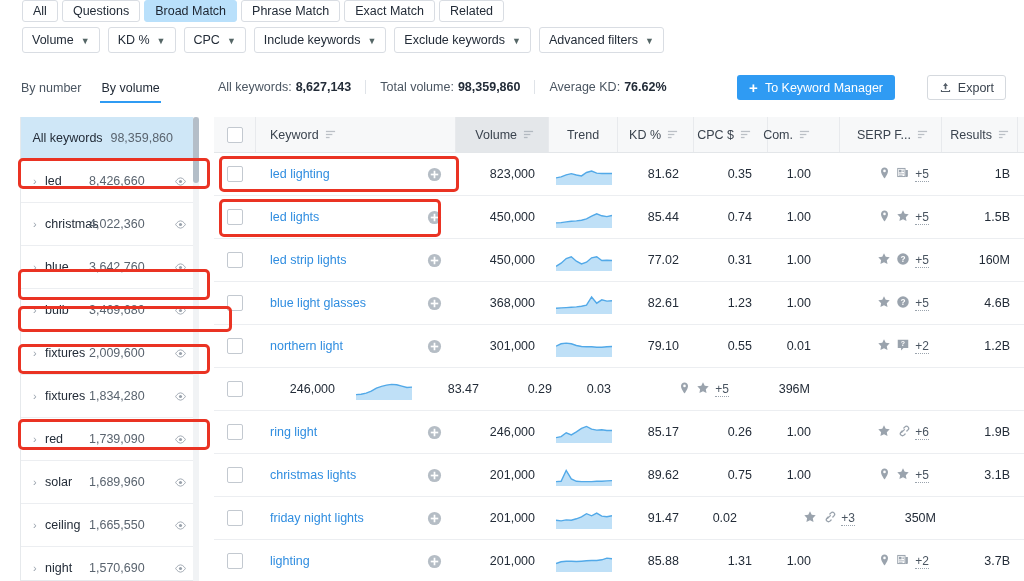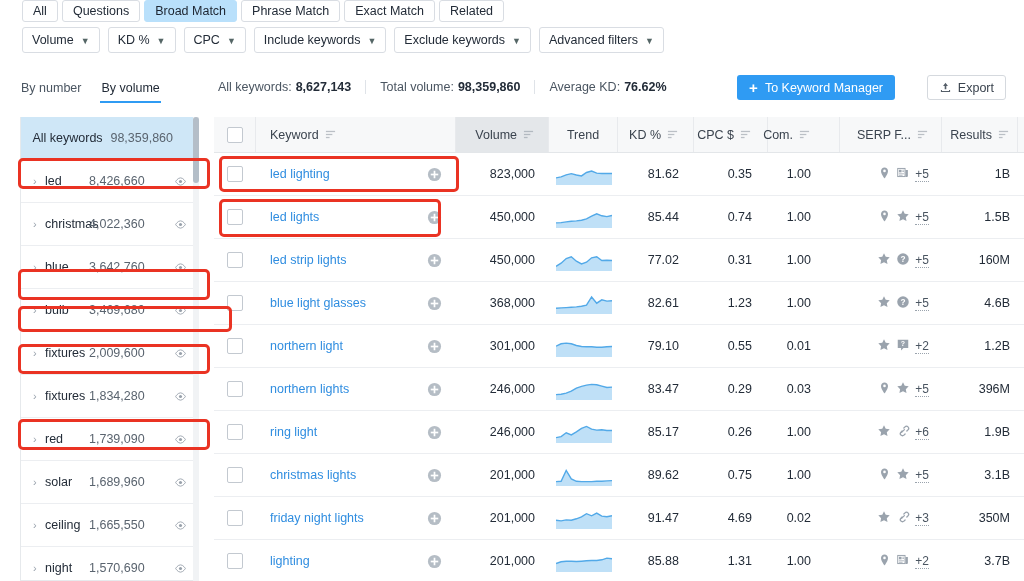--- a/index.html
+++ b/index.html
@@ -581,28 +581,20 @@
               <span class="plusn">+2</span>
             </span>
           </div>
           <div class="td c-res res">1.2B</div>
           <div class="td c-doc"></div>
         </div>
         <div class="trow">
           <div class="td c-check">
             <span class="chk"></span>
           </div>
-          <div class="td c-kw">
-            <span class="kwlink">northern lights</span>
-            <span class="kwadd"><svg width="15" height="15" viewBox="0 0 16 16">
-                <circle cx="8" cy="8" r="7" fill="#b5bdc5"></circle>
-                <rect x="7.1" y="4" width="1.8" height="8" fill="#fff"></rect>
-                <rect x="4" y="7.1" width="8" height="1.8" fill="#fff"></rect>
-              </svg></span>
-          </div>
           <div class="td c-vol vol">246,000</div>
           <div class="td c-trend">
             <svg width="56" height="22" viewBox="0 0 56 22">
               <path d="M0.0 16.6 L5.1 16.3 L10.2 15.2 L15.3 13.2 L20.4 10.1 L25.5 8.4 L30.5 7.1 L35.6 6.4 L40.7 6.7 L45.8 8.1 L50.9 9.5 L56.0 9.1 L56 22 L0 22 Z" fill="#bfe0f7"></path>
               <path d="M0.0 16.6 L5.1 16.3 L10.2 15.2 L15.3 13.2 L20.4 10.1 L25.5 8.4 L30.5 7.1 L35.6 6.4 L40.7 6.7 L45.8 8.1 L50.9 9.5 L56.0 9.1" fill="none" stroke="#52a9e8" stroke-width="1.4"></path>
             </svg>
           </div>
           <div class="td c-kd kd">83.47</div>
           <div class="td c-cpc cpc">0.29</div>
           <div class="td c-com com">0.03</div>
@@ -711,21 +703,20 @@
               </svg></span>
           </div>
           <div class="td c-vol vol">201,000</div>
           <div class="td c-trend">
             <svg width="56" height="22" viewBox="0 0 56 22">
               <path d="M0.0 13.2 L5.1 13.9 L10.2 12.9 L15.3 13.2 L20.4 11.8 L25.5 9.8 L30.5 6.7 L35.6 8.8 L40.7 6.1 L45.8 9.1 L50.9 9.8 L56.0 8.8 L56 22 L0 22 Z" fill="#bfe0f7"></path>
               <path d="M0.0 13.2 L5.1 13.9 L10.2 12.9 L15.3 13.2 L20.4 11.8 L25.5 9.8 L30.5 6.7 L35.6 8.8 L40.7 6.1 L45.8 9.1 L50.9 9.8 L56.0 8.8" fill="none" stroke="#52a9e8" stroke-width="1.4"></path>
             </svg>
           </div>
           <div class="td c-kd kd">91.47</div>
-          <div class="td c-cpc cpc">4.69</div>
           <div class="td c-com com">0.02</div>
           <div class="td c-serp">
             <span class="serpicons">
               <span><svg width="14" height="14" viewBox="0 0 16 16">
                   <path d="M8 1.4l2 4.1 4.5.6-3.3 3.2.8 4.5L8 11.7 3.9 13.8l.8-4.5L1.5 6.1 6 5.5z" fill="#9aa3ad"></path>
                 </svg></span>
               <span><svg width="14" height="14" viewBox="0 0 16 16">
                   <g stroke="#9aa3ad" stroke-width="1.5" fill="none" stroke-linecap="round">
                     <path d="M6.4 9.6 9.6 6.4"></path>
                     <path d="M9 4.6l1.3-1.3a2.4 2.4 0 0 1 3.4 3.4L12.4 8"></path>

